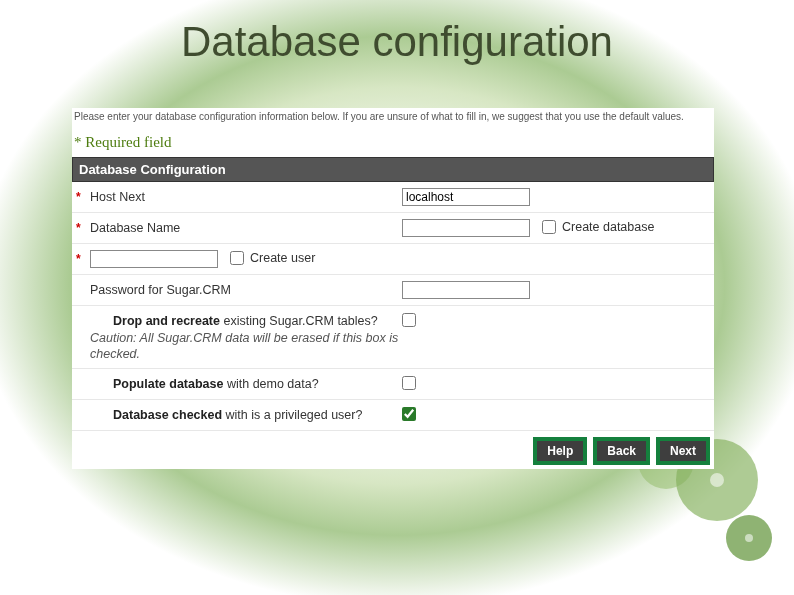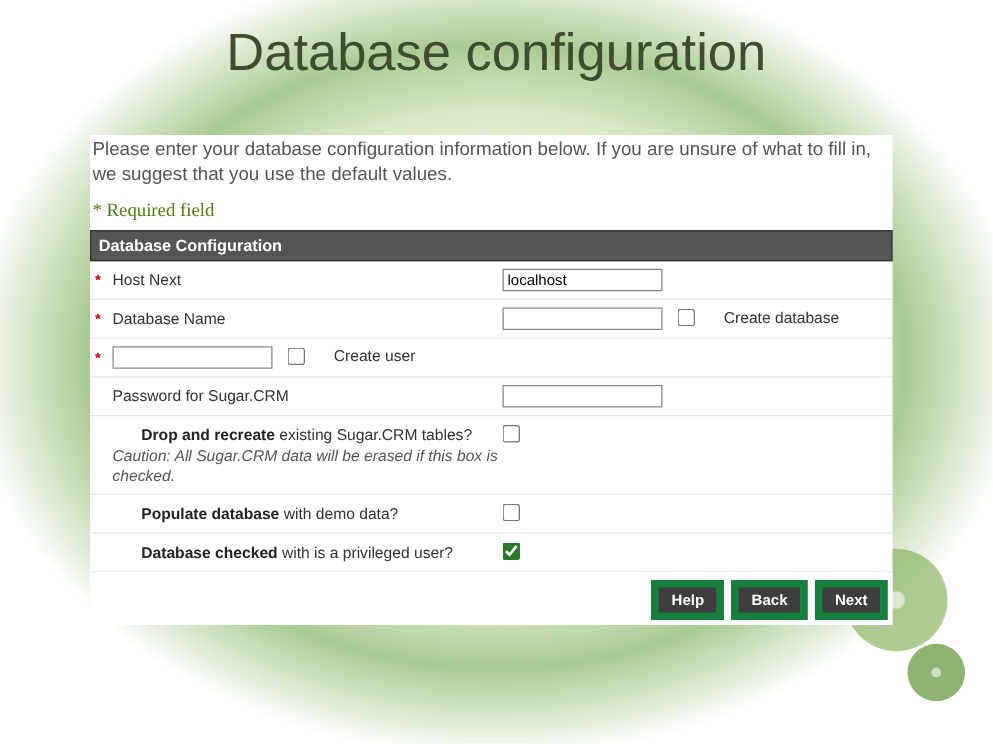--- a/index.html
+++ b/index.html
@@ -31,21 +31,21 @@
     position: absolute;
     left: 72px;
     top: 108px;
     width: 642px;
     background: #fff;
     font-size: 12px;
     color: #444;
   }
   .intro {
     padding: 2px 2px 6px 2px;
-    font-size: 15px;
+    font-size: 10px;
     line-height: 1.35;
     color: #555;
   }
   .required-note {
     color: #4d7c0f;
     font-size: 15px;
     padding: 4px 2px 6px 2px;
     font-family: Liberation Serif, serif;
   }
   .section-header {
@@ -94,41 +94,41 @@
     width: 20px;
     padding-top: 1px;
   }
   .col-check input[type="checkbox"] {
     width: 14px; height: 14px;
     accent-color: #2a7a2a;
   }
   .col-extra {
     display: flex;
     align-items: center;
-    gap: 23px;
+    gap: 6px;
     padding-top: 1px;
   }
   .col-extra input[type="checkbox"] {
     width: 14px; height: 14px;
   }
   .col-extra span { font-size: 12.5px; color: #333; }
   .footer-btns {
     display: flex;
     justify-content: flex-end;
     gap: 6px;
     padding: 6px 4px 4px 4px;
     background: #fff;
   }
   .btn {
     background: #3e3e3e;
     color: #fff;
     font-size: 12px;
     font-weight: bold;
     padding: 3px 10px;
-    border: 6px solid #15803d;
+    border: 4px solid #15803d;
     cursor: pointer;
     text-align: right;
   }
   
   .deco { position: absolute; right: 14px; bottom: 28px; width: 170px; height: 150px; }
   .deco .c { position: absolute; border-radius: 50%; }
   .deco .c1 { width: 56px; height: 56px; right: 86px; bottom: 78px; background: rgba(150,190,110,0.55); }
   .deco .c2 { width: 82px; height: 82px; right: 22px; bottom: 46px; background: rgba(130,175,90,0.65); }
   .deco .c3 { width: 46px; height: 46px; right: 8px;  bottom: 6px;  background: rgba(115,160,80,0.8); }
   .deco .c1::after, .deco .c2::after, .deco .c3::after {

